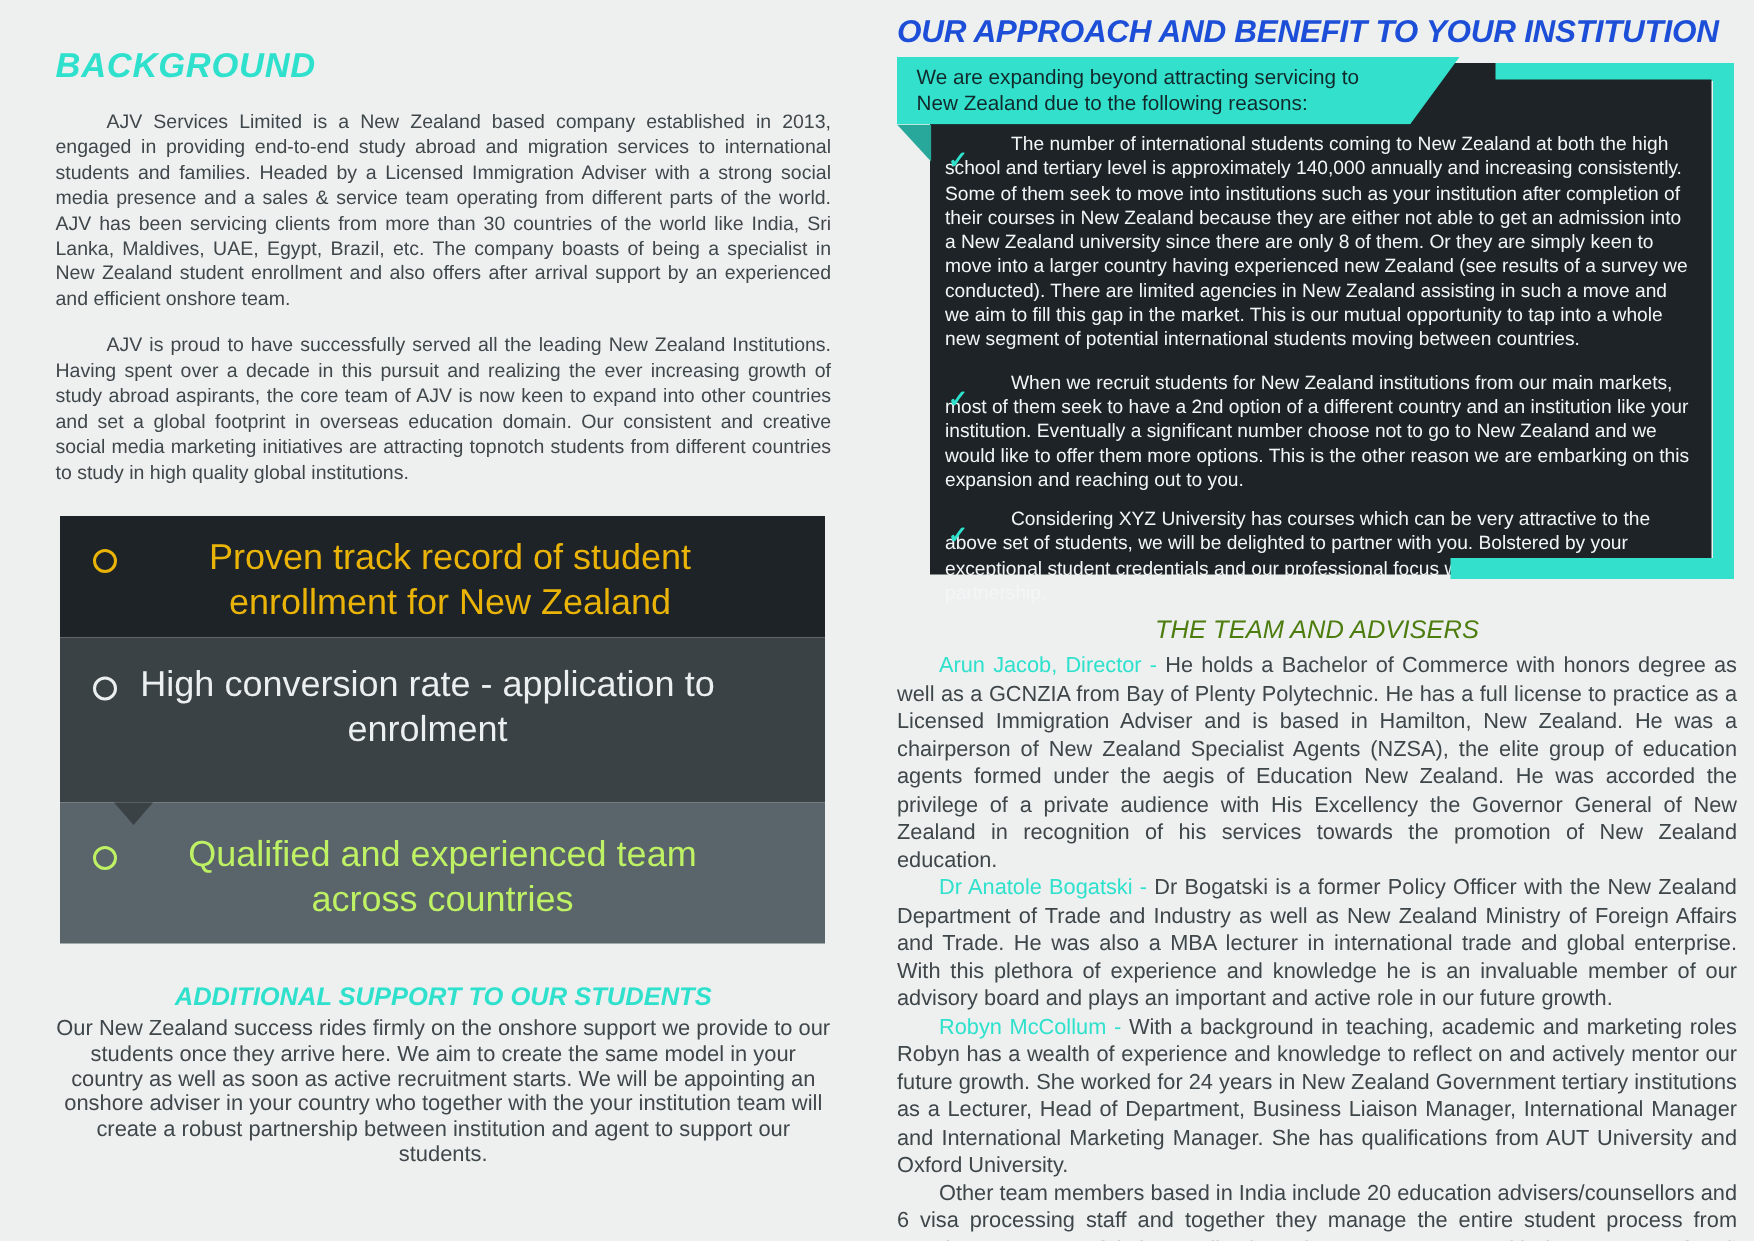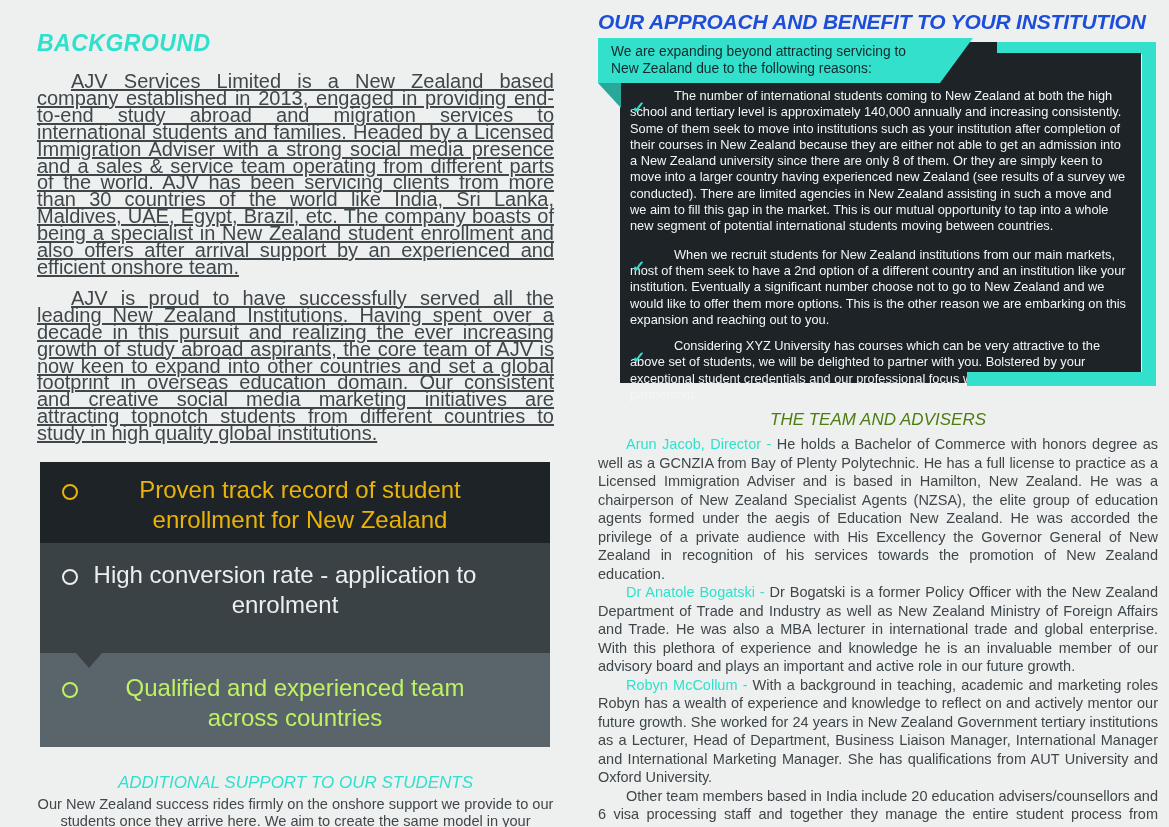--- a/index.html
+++ b/index.html
@@ -13,22 +13,22 @@
 
   
   .col-left{position:absolute;left:37px;top:30px;width:517px;}
   .bg-heading{
     margin:0 0 16px 0;
     color:#2FE1CD;font-style:italic;font-weight:bold;
     font-size:23px;letter-spacing:.5px;
   }
   .body-para{
     margin:0 0 14px 0;
-    color:#40474B;font-size:20px;line-height:16.9px;
-    text-align:justify;text-indent:34px;text-decoration:underline;
+    color:#40474B;font-size:13px;line-height:16.9px;
+    text-align:justify;text-indent:34px;
   }
 
   .why-box{margin:20px 0 0 3px;width:510px;}
   .why-header{
     position:relative;
     background:#32E0CC;color:#101518;
     height:41px;line-height:41px;
     font-size:28px;padding-left:16px;
     white-space:nowrap;
   }
@@ -49,21 +49,21 @@
   .row2::after{
     content:"";position:absolute;left:36px;top:100%;
     border-left:13px solid transparent;border-right:13px solid transparent;
     border-top:15px solid #3A4246;z-index:3;
   }
   .row3{background:#5A646B;color:#bef264;height:94px;padding:20px 60px 0 60px;}
   .row3 .bullet{top:29px;}
 
   .support{margin-top:26px;text-align:center;}
   .support h3{
-    margin:0 0 3px 0;color:#2FE1CD;font-style:italic;font-weight:normal;font-size:17px;
+    margin:0 0 3px 0;color:#2FE1CD;font-style:italic;font-weight:bold;font-size:17px;
   }
   .support p{
     margin:0;color:#40474B;font-size:14.6px;line-height:16.9px;text-align:center;
   }
 
   
   .col-right{position:absolute;left:598px;top:10px;width:560px;}
   .approach-heading{
     margin:0;color:#1d4ed8;font-style:italic;font-weight:bold;
     font-size:21px;letter-spacing:-.2px;white-space:nowrap;

